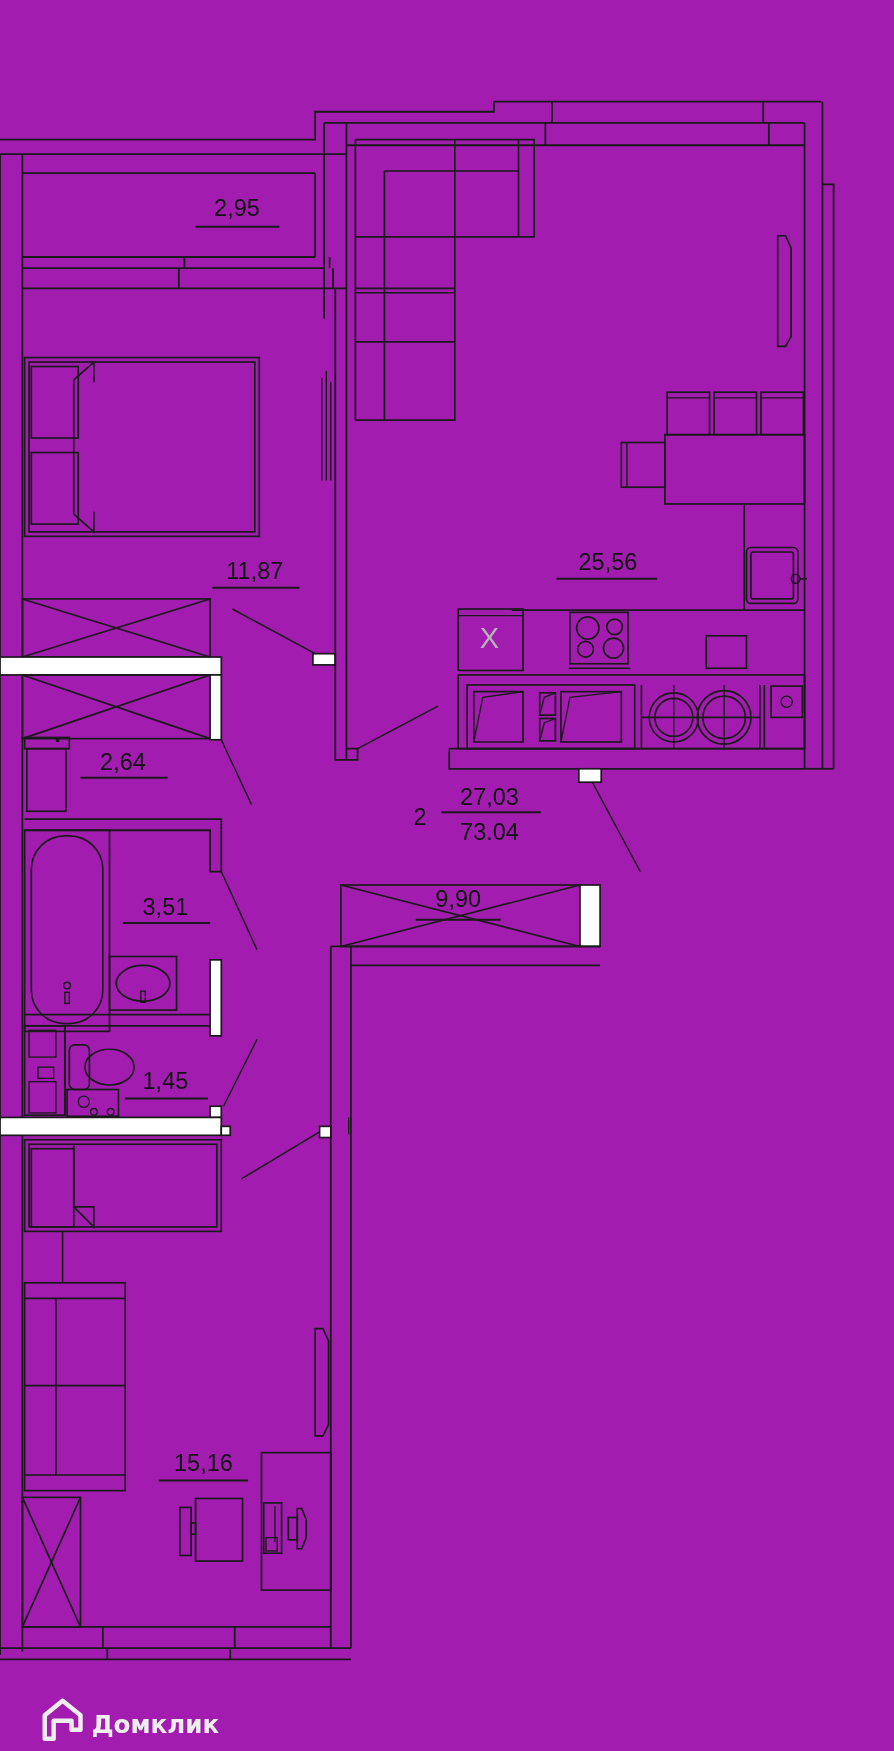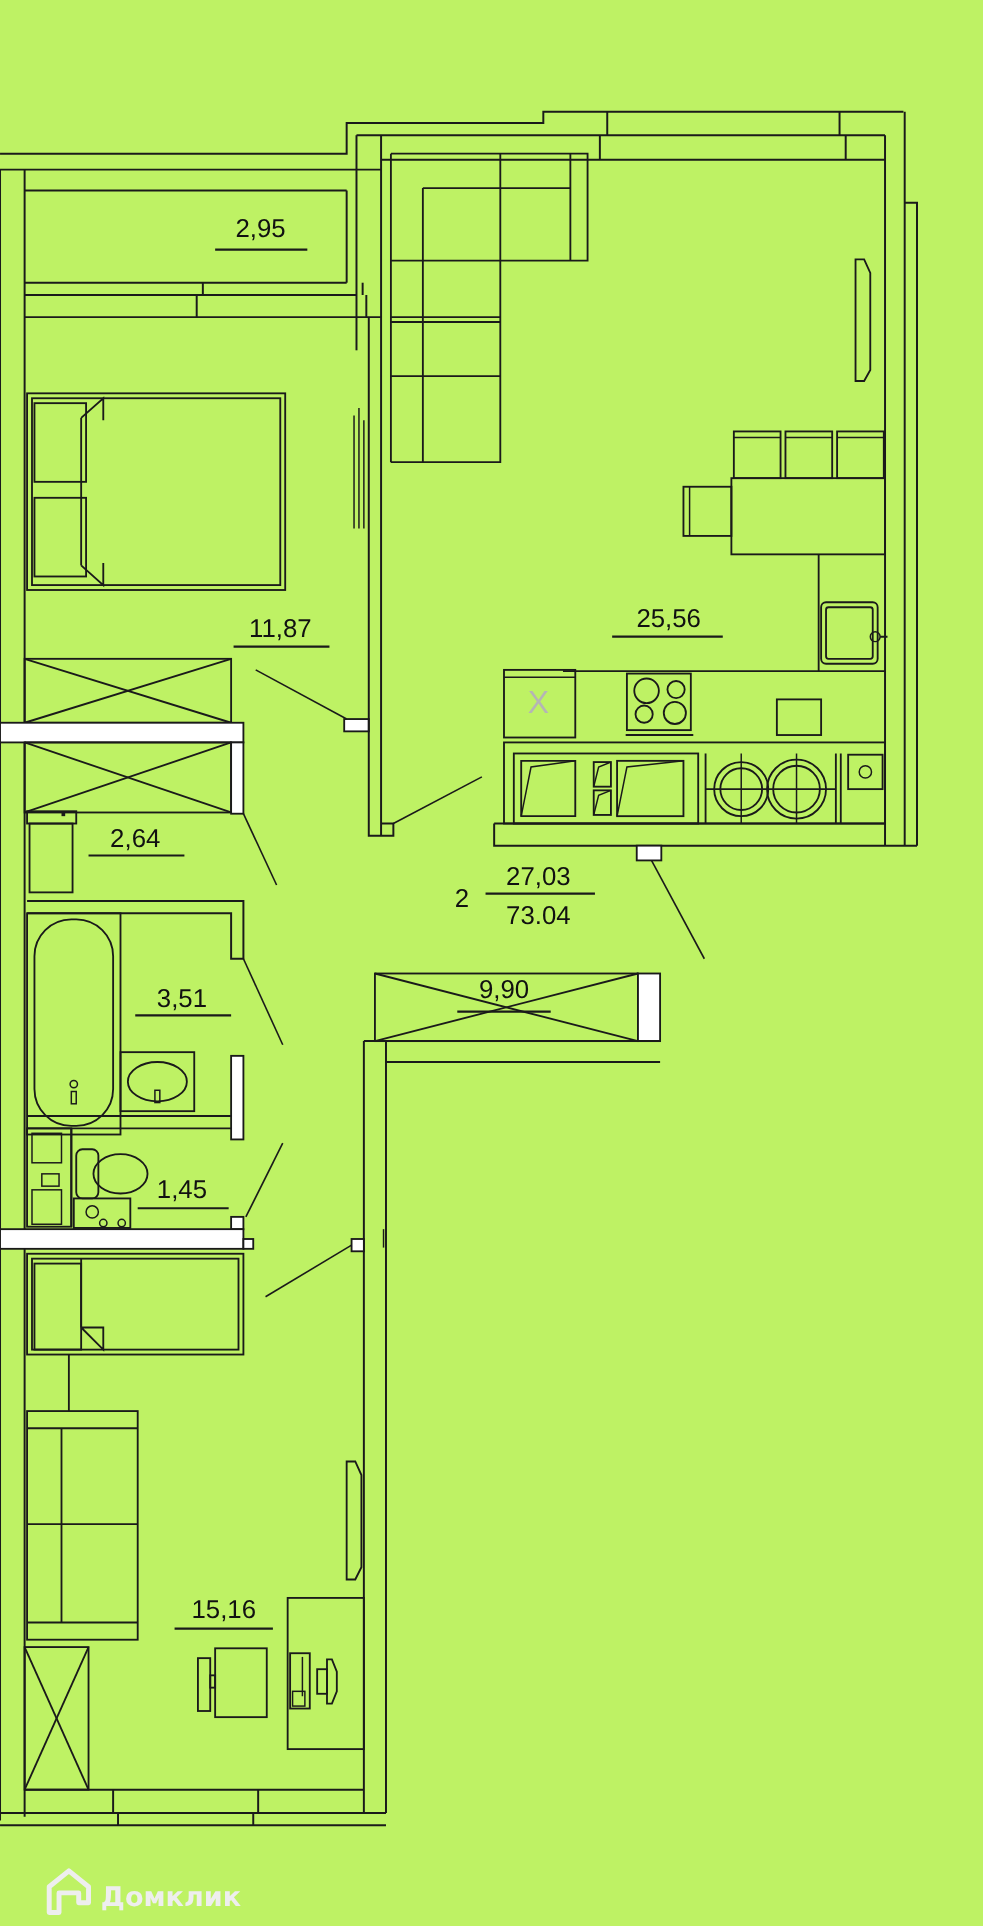--- a/index.html
+++ b/index.html
@@ -1,16 +1,16 @@
 <!DOCTYPE html>
 <html><head>
 <meta charset="utf-8">
 <style>
   html, body { margin: 0; padding: 0; background: #ffffff; }
-  #plan-root { position: relative; width: 894px; height: 1751px; overflow: hidden; background: #bef264; }
+  #plan-root { position: relative; width: 894px; height: 1751px; overflow: hidden; background: #a21caf; }
   svg#floorplan { position: absolute; left: 0; top: 0; width: 894px; height: 1751px; }
   .w { fill: none; stroke: #1a1a1a; stroke-width: 1.6; }
   .f { fill: none; stroke: #1a1a1a; stroke-width: 1.5; }
   .thin { fill: none; stroke: #1a1a1a; stroke-width: 1.2; }
   .door { fill: none; stroke: #1a1a1a; stroke-width: 1.3; }
   .wfill { fill: #ffffff; stroke: #1a1a1a; stroke-width: 1.5; }
   .label { font-family: "Liberation Sans", sans-serif; font-size: 21px; fill: #111111; text-anchor: middle; }
   .label-under { stroke: #1a1a1a; stroke-width: 1.8; }
   .summary { font-family: "Liberation Sans", sans-serif; font-size: 21px; fill: #111111; }
   .grey-x { font-family: "Liberation Sans", sans-serif; font-size: 26px; fill: #b5b5b5; text-anchor: middle; }

